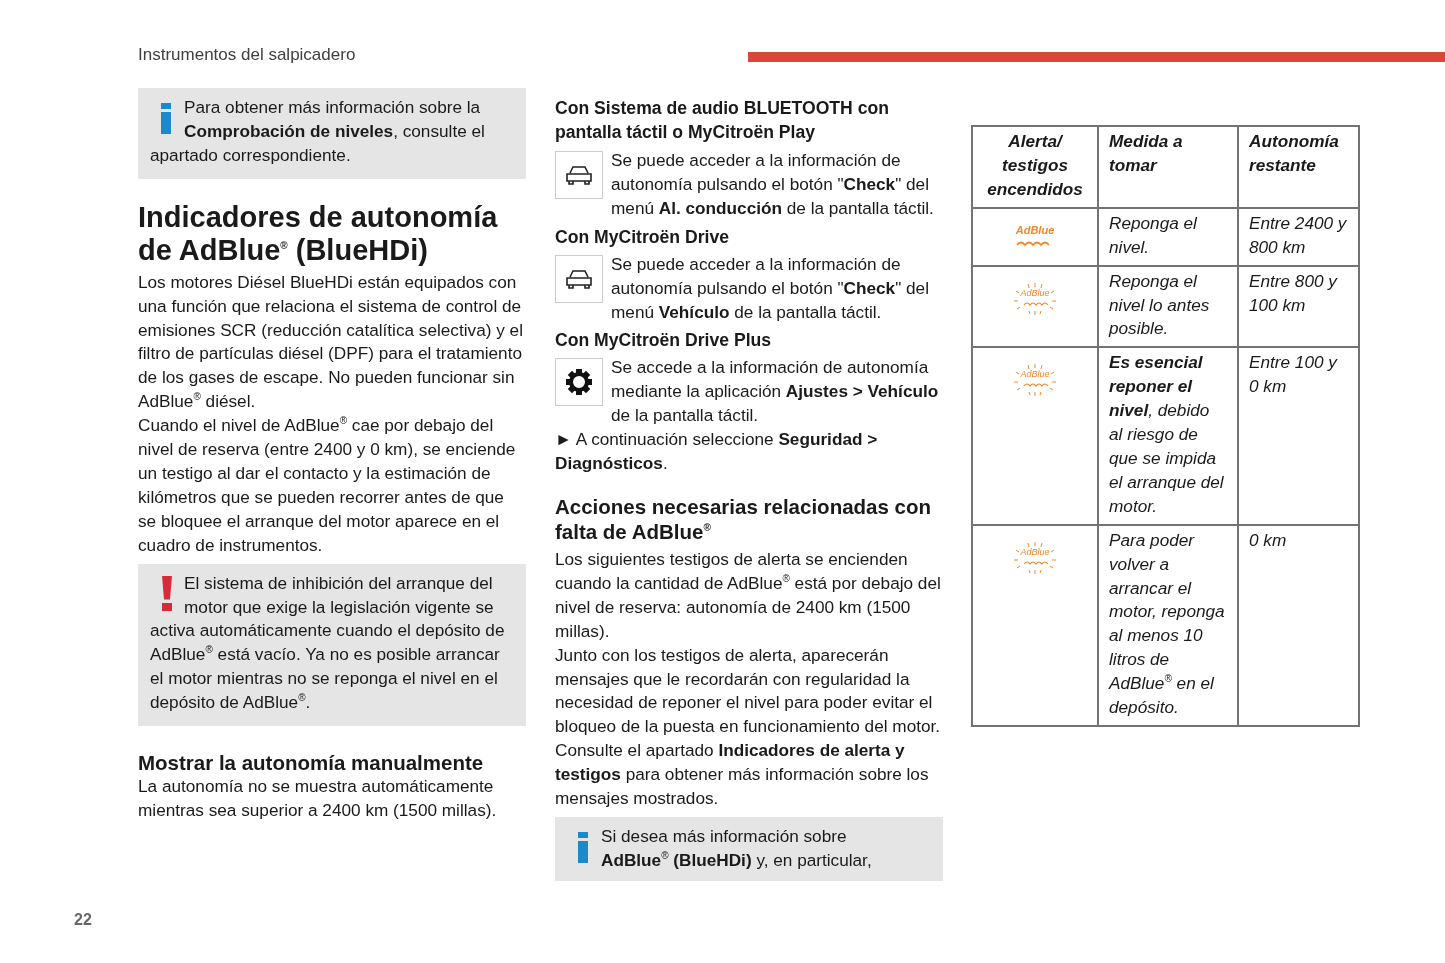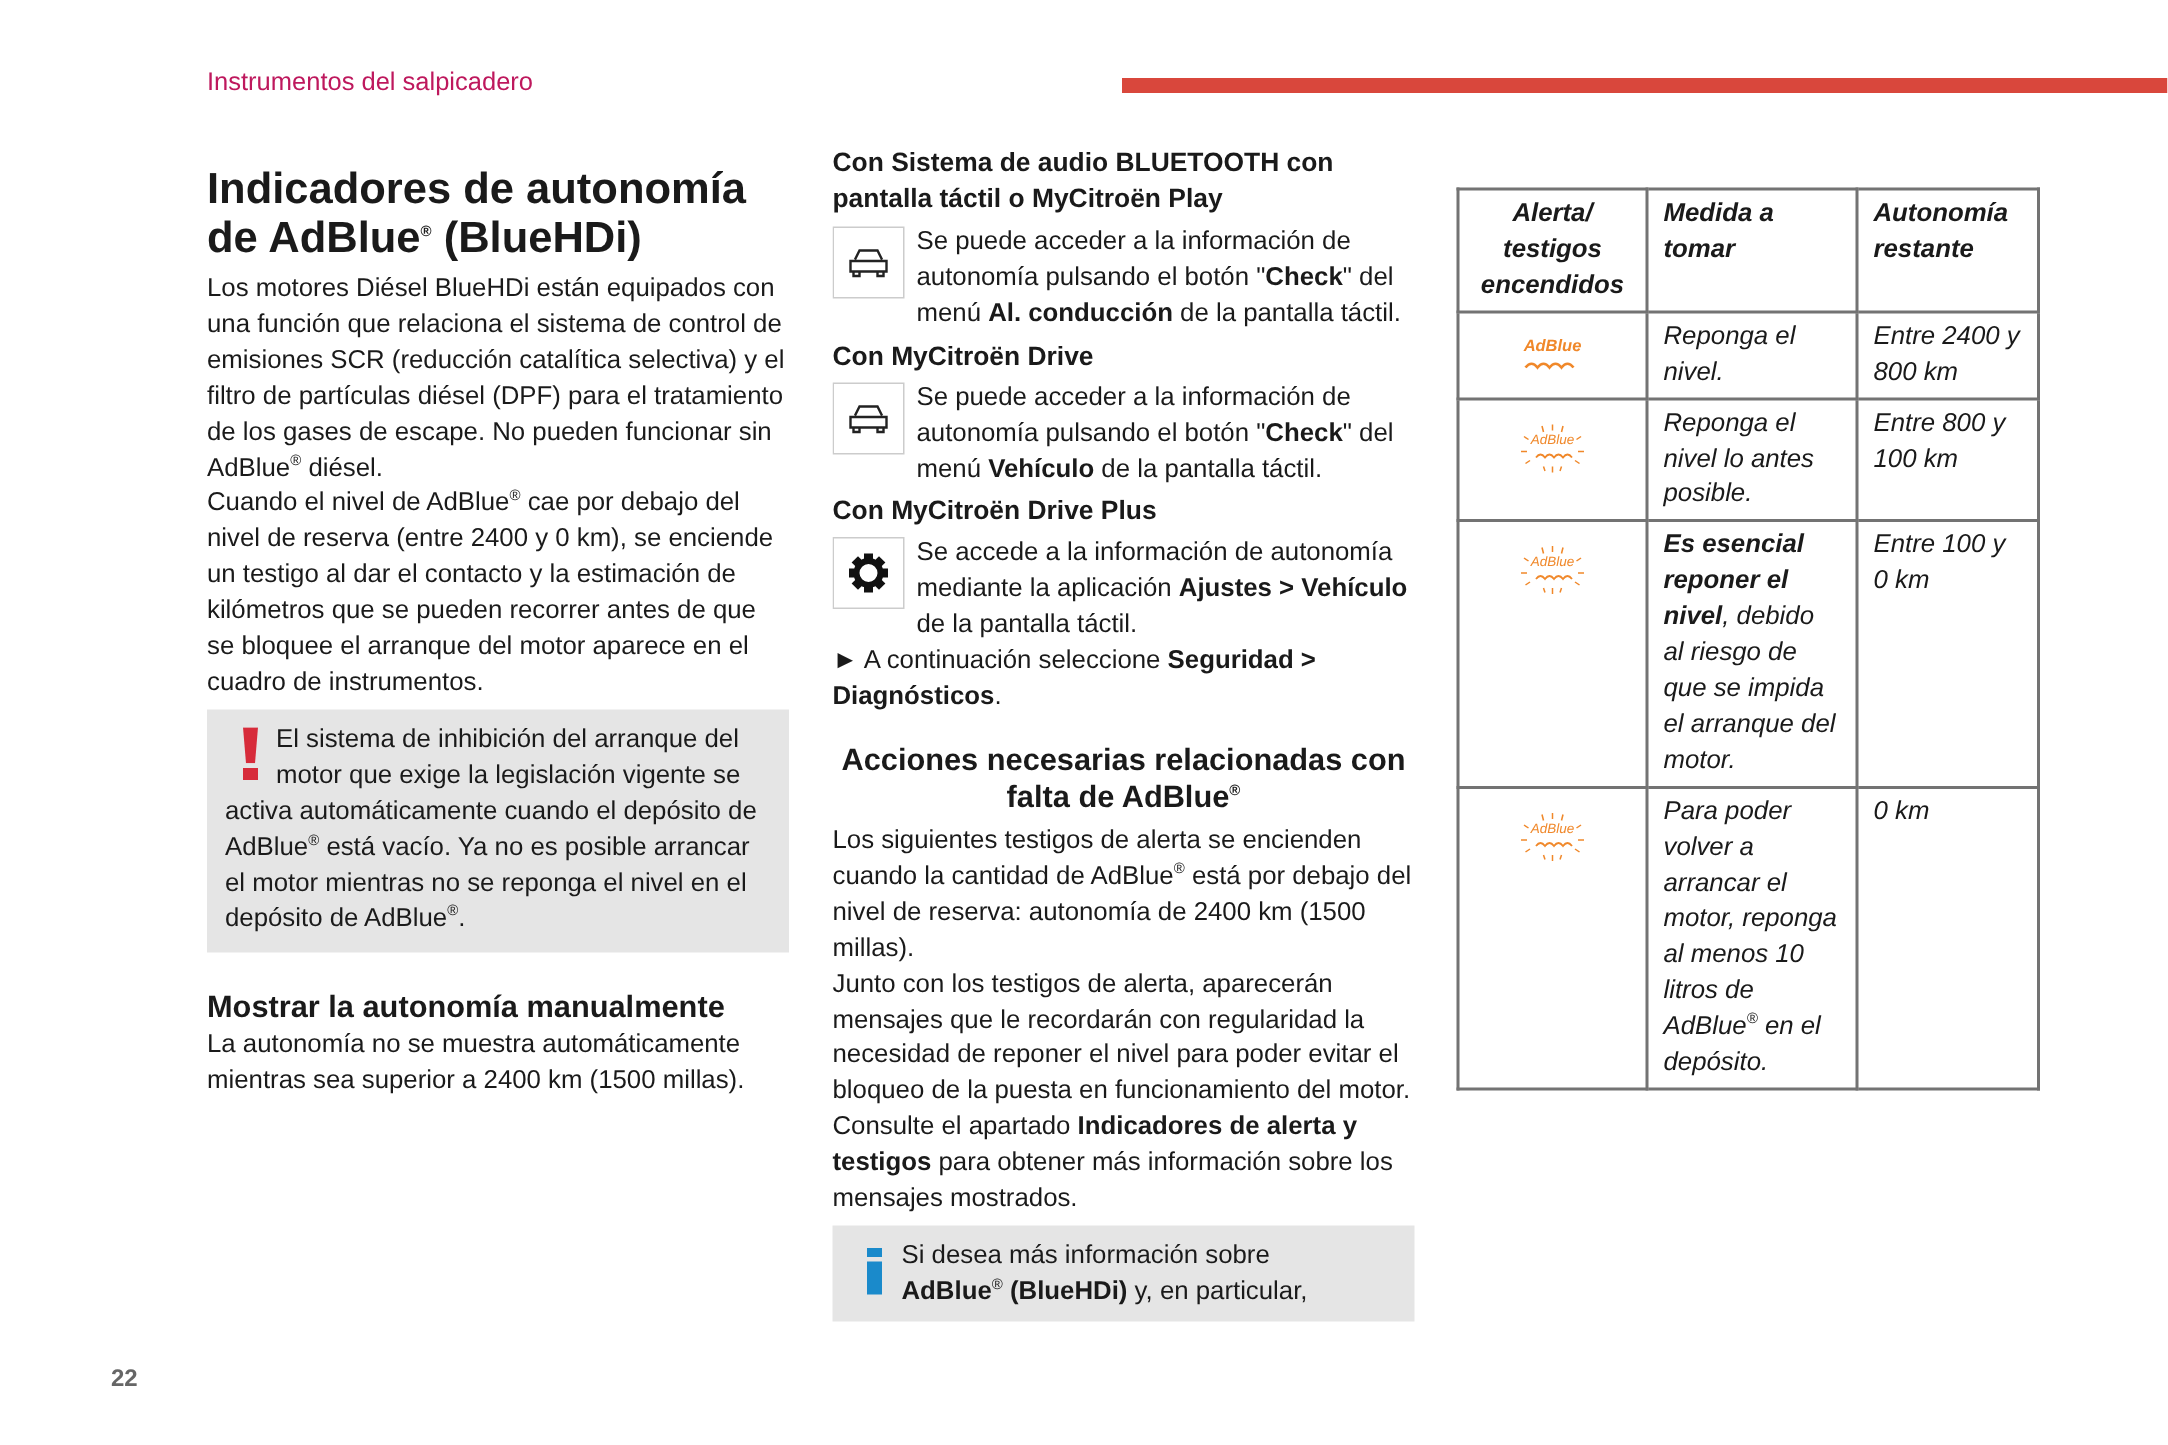--- a/index.html
+++ b/index.html
@@ -1,17 +1,17 @@
 <!DOCTYPE html>
 <html><head>
 <meta charset="utf-8">
 <style>
   html,body{margin:0;padding:0;background:#fff;}
   body{width:1445px;height:963px;position:relative;overflow:hidden;font-family:"Liberation Sans",sans-serif;color:#1a1a1a;}
-  .hdr{position:absolute;left:138px;top:45px;font-size:17px;color:#be185d;}
+  .hdr{position:absolute;left:138px;top:45px;font-size:17px;color:#404040;}
   .redbar{position:absolute;left:748px;top:52px;width:697px;height:10px;background:#d9473c;}
   .pagenum{position:absolute;left:74px;top:911px;font-size:16px;font-weight:bold;color:#666;}
   .col{position:absolute;font-size:17.2px;line-height:23.9px;}
   .c1{left:138px;top:88px;width:388px;}
   .c2{left:555px;top:88px;width:388px;}
   .c3{left:971px;top:88px;width:389px;}
   .note{background:#e5e5e5;padding:8px 12px 11px 12px;position:relative;}
   .note .ico{float:left;width:30px;height:46px;position:relative;margin-right:4px;}
   .ico-i .dot{position:absolute;left:11px;top:7px;width:10px;height:6px;background:#1a8acb;}
   .ico-i .bar{position:absolute;left:11px;top:16px;width:10px;height:22px;background:#1a8acb;}
@@ -32,20 +32,27 @@
   td.icon{text-align:center;padding-top:14px;}
 </style>
 </head>
 <body>
 
 <div class="hdr">Instrumentos del salpicadero</div>
 <div class="redbar"></div>
 <div class="pagenum">22</div>
 
 <div class="col c1">
+  <div class="note">
+    <div class="ico ico-i">
+        <div class="dot"></div>
+        <div class="bar"></div>
+      </div>
+    <span>Para obtener más información sobre la </span><b>Comprobación de niveles</b><span>, consulte el apartado correspondiente.</span>
+  </div>
   <h1><span>Indicadores de autonomía de AdBlue</span><sup>®</sup><span> (BlueHDi)</span></h1>
   <p><span>Los motores Diésel BlueHDi están equipados con una función que relaciona el sistema de control de emisiones SCR (reducción catalítica selectiva) y el filtro de partículas diésel (DPF) para el tratamiento de los gases de escape. No pueden funcionar sin AdBlue</span><sup>®</sup><span> diésel.</span></p>
   <p><span>Cuando el nivel de AdBlue</span><sup>®</sup><span> cae por debajo del nivel de reserva (entre 2400 y 0 km), se enciende un testigo al dar el contacto y la estimación de kilómetros que se pueden recorrer antes de que se bloquee el arranque del motor aparece en el cuadro de instrumentos.</span></p>
   <div class="note" style="margin-top:6px;">
     <div class="ico ico-ex">
         <div class="bar"></div>
         <div class="dot"></div>
       </div>
     <span>El sistema de inhibición del arranque del motor que exige la legislación vigente se activa automáticamente cuando el depósito de AdBlue</span><sup>®</sup><span> está vacío. Ya no es posible arrancar el motor mientras no se reponga el nivel en el depósito de AdBlue</span><sup>®</sup><span>.</span>
   </div>
@@ -85,21 +92,21 @@
             <rect x="19" y="5" width="6" height="6" transform="rotate(45 22 8)"></rect>
             <rect x="5" y="19" width="6" height="6" transform="rotate(45 8 22)"></rect>
             <rect x="19" y="19" width="6" height="6" transform="rotate(45 22 22)"></rect>
           </g>
           <circle cx="15" cy="15" r="8" fill="none" stroke="#111" stroke-width="4"></circle>
         </svg>
     </div>
     <span>Se accede a la información de autonomía mediante la aplicación </span><b>Ajustes &gt; Vehículo</b><span> de la pantalla táctil.</span><br>
     <span>► A continuación seleccione </span><b>Seguridad &gt; Diagnósticos</b><span>.</span>
   </div>
-  <h2 style="margin-top:18px;text-align:center;"><span>Acciones necesarias relacionadas con falta de AdBlue</span><sup>®</sup></h2>
+  <h2 style="margin-top:18px;"><span>Acciones necesarias relacionadas con falta de AdBlue</span><sup>®</sup></h2>
   <p style="margin-top:4px;"><span>Los siguientes testigos de alerta se encienden cuando la cantidad de AdBlue</span><sup>®</sup><span> está por debajo del nivel de reserva: autonomía de 2400 km (1500 millas).</span></p>
   <p><span>Junto con los testigos de alerta, aparecerán mensajes que le recordarán con regularidad la necesidad de reponer el nivel para poder evitar el bloqueo de la puesta en funcionamiento del motor. Consulte el apartado </span><b>Indicadores de alerta y testigos</b><span> para obtener más información sobre los mensajes mostrados.</span></p>
   <div class="note" style="margin-top:6px;padding-bottom:8px;">
     <div class="ico ico-i">
         <div class="dot"></div>
         <div class="bar"></div>
       </div>
     <div style="overflow:hidden;"><span>Si desea más información sobre </span><br><b>AdBlue</b><sup>®</sup><b> (BlueHDi)</b><span> y, en particular,</span></div>
   </div>
 </div>

